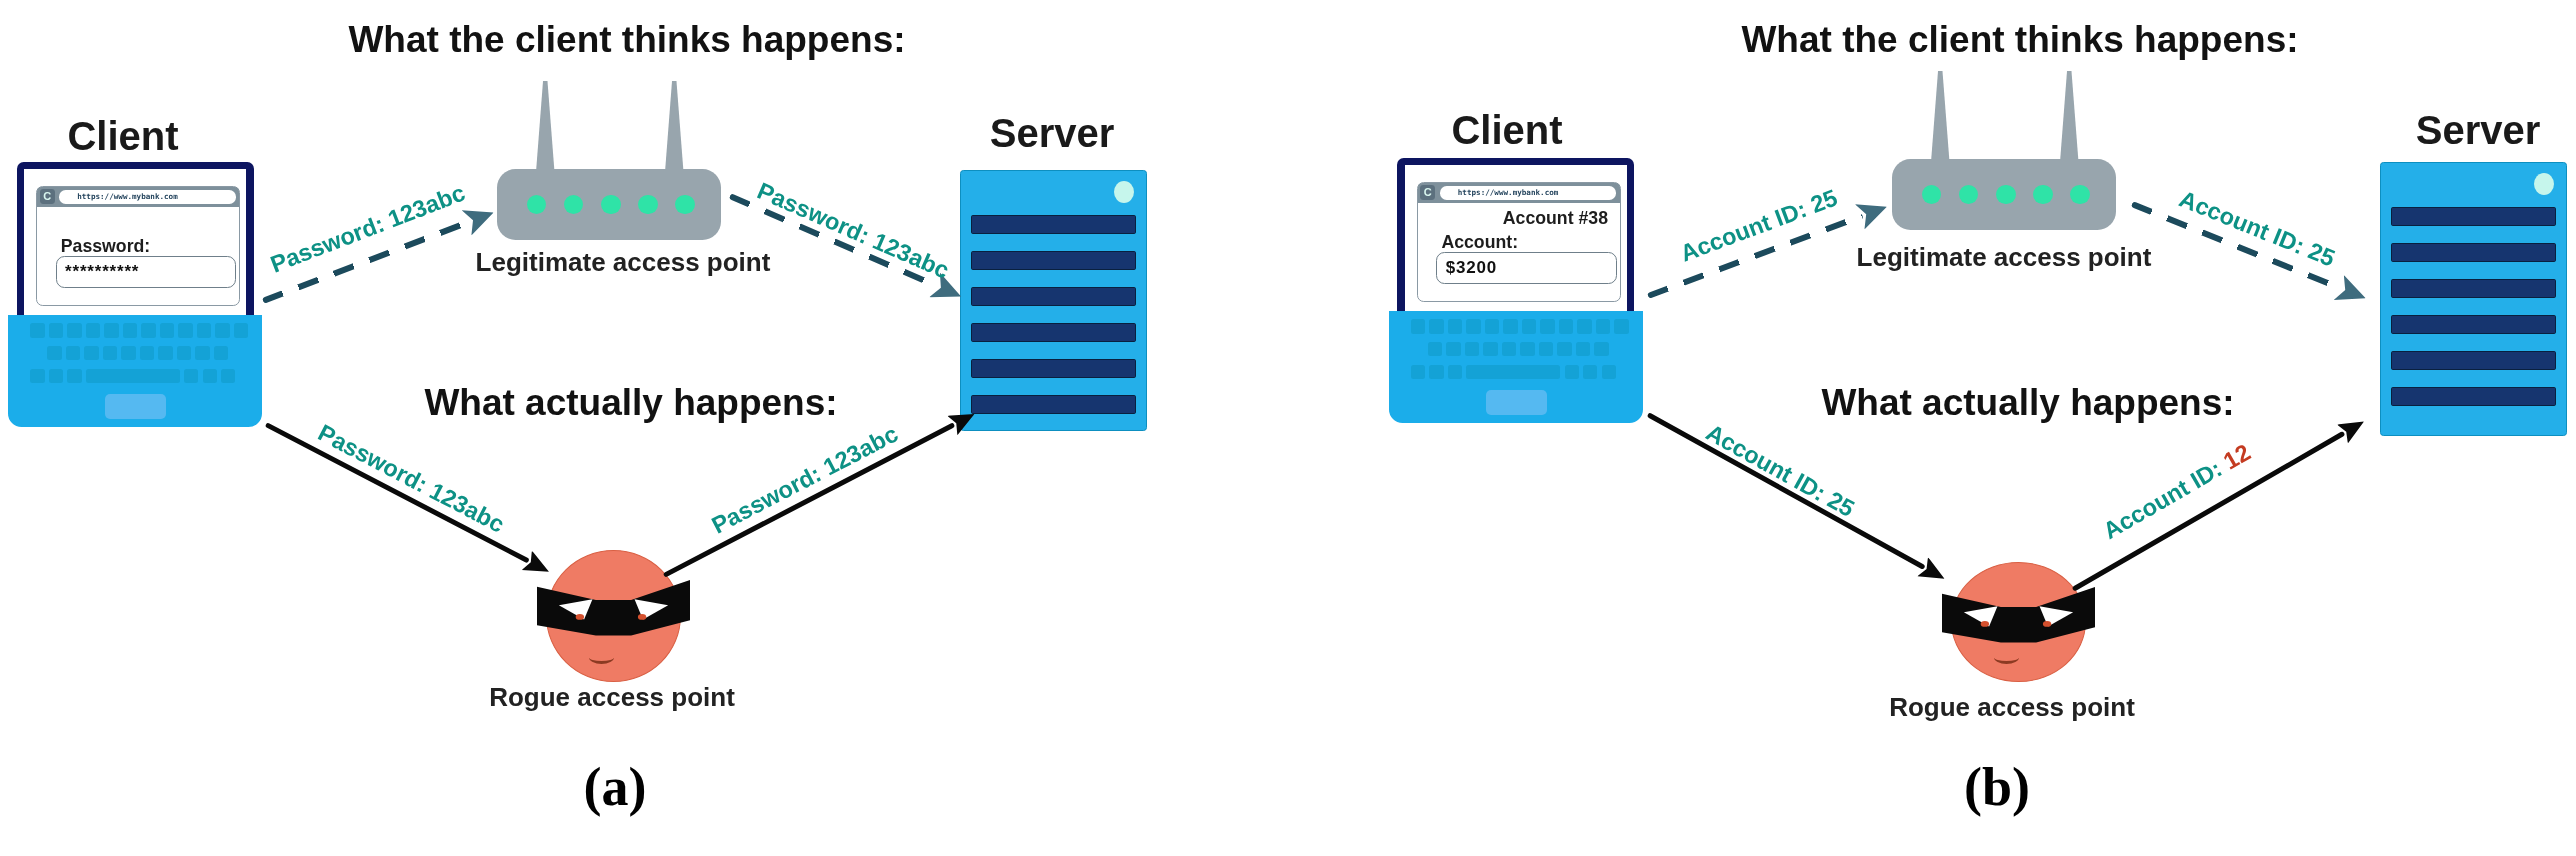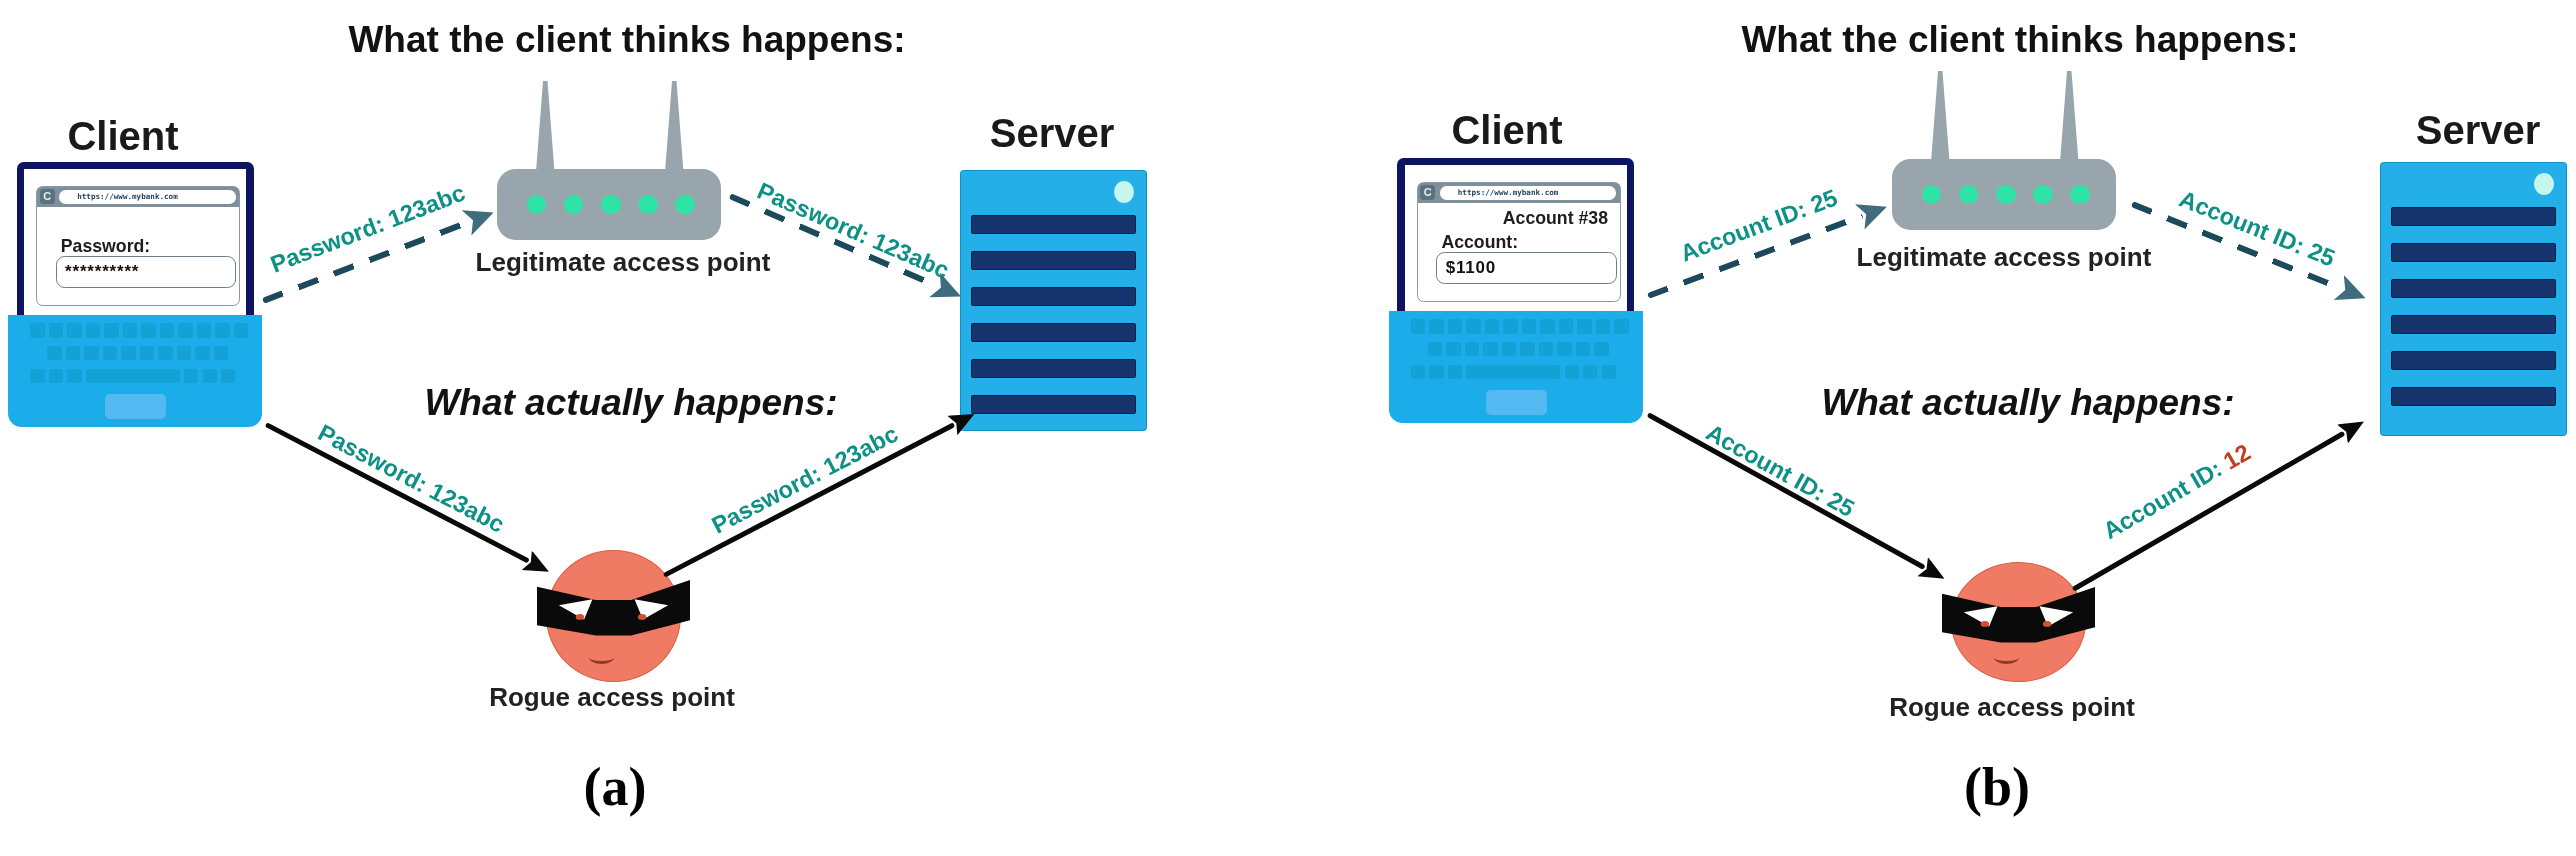--- a/index.html
+++ b/index.html
@@ -7,21 +7,21 @@
        font-family:"Liberation Sans",sans-serif;
        --lap:#1badea; --key:#14a2d6; --pad:#55b9f1; --bezel:#0d1560; --chrome:#7e909b;
        --gray:#98a5ad; --green:#2fe3a7; --srv:#24afe9; --slot:#16356f;
        --face:#ef7b64; --teal:#0d9185; --dash:#1c4a5c;}
   .panel{position:absolute;top:0;width:1288px;height:856px;}
   #panel-a{left:0;} #panel-b{left:1288px;}
 
   .think-title,.actual-title{position:absolute;transform:translateX(-50%);white-space:nowrap;
      font-weight:bold;color:#121212;text-align:right;}
   .think-title{top:18.5px;font-size:37px;}
-  .actual-title{top:382px;font-size:37px;font-style:italic;}
+  .actual-title{top:382px;font-size:37px;}
   .entity-label{position:absolute;transform:translateX(-50%);font-size:40px;font-weight:700;color:#1a1a1a;white-space:nowrap;}
   .ap-label{position:absolute;transform:translateX(-50%);font-size:26px;font-weight:700;color:#222;white-space:nowrap;}
   .caption{position:absolute;top:756px;transform:translateX(-50%);
      font-family:"Liberation Serif",serif;font-weight:bold;font-size:54px;color:#000;}
 
   
   .laptop{position:absolute;width:254px;height:265px;}
   .screen{position:absolute;left:8.4px;top:0;width:237px;height:155px;background:var(--bezel);border-radius:6.7px 6.7px 0 0;}
   .screen-inner{position:absolute;left:7.6px;right:7.6px;top:6.7px;bottom:0;background:#fff;}
   .browser{position:absolute;left:11.8px;top:17px;width:202px;height:118px;background:#fff;
@@ -223,21 +223,21 @@
         <div class="screen-inner">
           <div class="browser">
             <div class="addr-bar">
               <span class="c-box">C</span>
               <span class="url">https://www.mybank.com</span>
             </div>
             <div class="page">
               <div class="account-line">Account #38</div>
               <div class="field-label">Account:</div>
               <div class="input-box">
-                <span>$1100</span>
+                <span>$3200</span>
               </div>
             </div>
           </div>
         </div>
       </div>
       <div class="kb">
         <div class="krow r1">
             <i></i>
             <i></i>
             <i></i>

